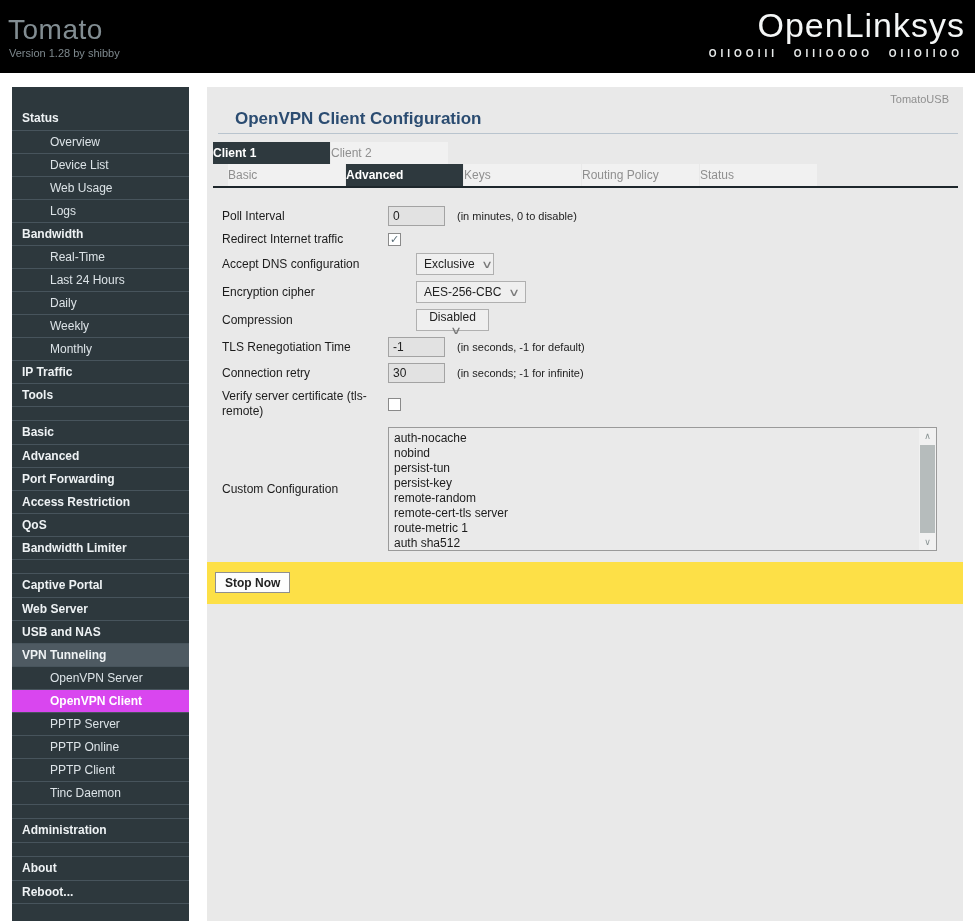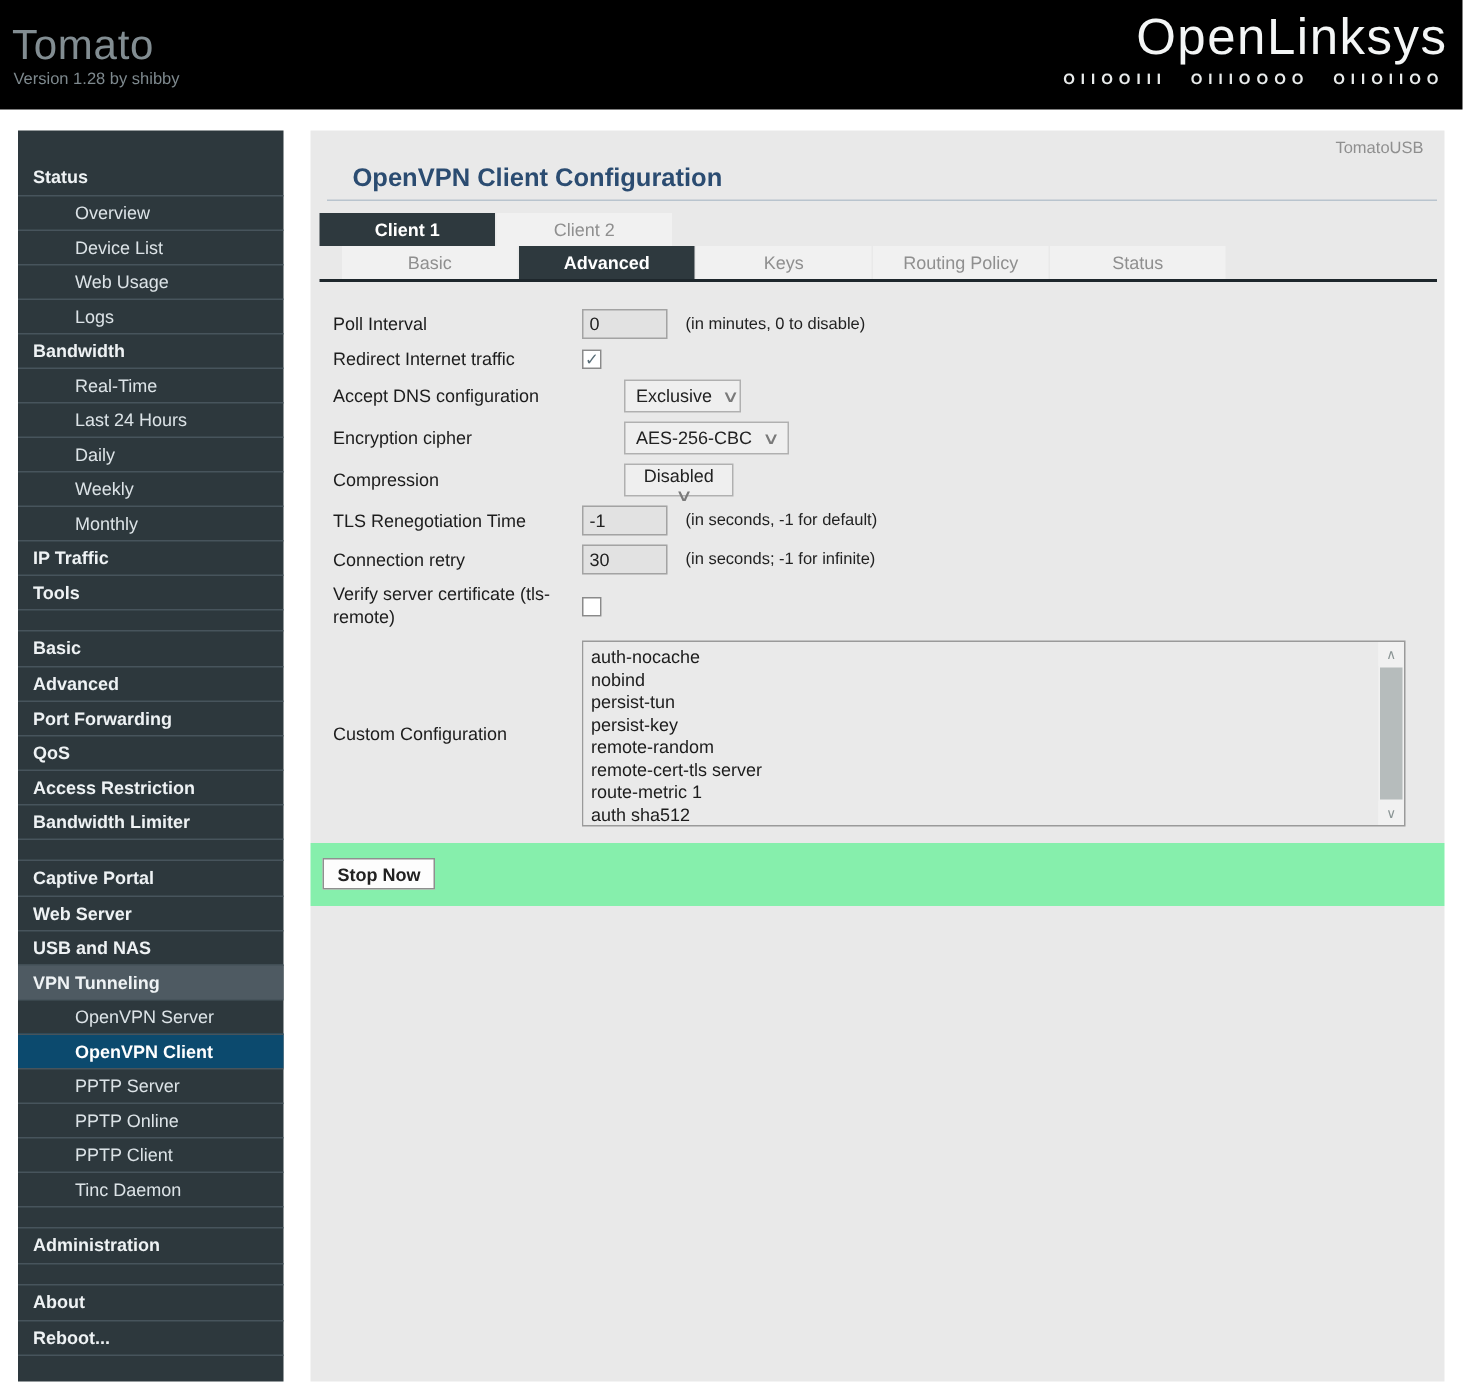--- a/index.html
+++ b/index.html
@@ -14,35 +14,35 @@
 
   
   .sidebar { position:absolute; left:12px; top:87px; width:177px; height:834px; background:#2d383d; padding-top:20px; }
   .sb-group { border-bottom:1px solid #47545c; }
   .sb-group + .sb-group { margin-top:13px; border-top:1px solid #47545c; }
   .sb-item { height:23px; line-height:23px; font-size:12px; color:#dce3e7; padding-left:10px; cursor:pointer; }
   .sb-item + .sb-item { border-top:1px solid #47545c; }
   .sb-item.hdr { font-weight:bold; color:#eef2f4; }
   .sb-item.sub { padding-left:38px; font-weight:normal; }
   .sb-item.sel-section { background:#4e5a62; }
-  .sb-item.sel-item { background:#0c4a6e; font-weight:bold; color:#ffffff; }
+  .sb-item.sel-item { background:#d946ef; font-weight:bold; color:#ffffff; }
 
   
   .main-col { position:absolute; left:207px; top:87px; width:756px; height:906px; }
   .panel-top { width:756px; height:475px; background:#e9e9e9; position:relative; }
-  .btn-band { width:756px; height:42px; background:#86efac; position:relative; }
+  .btn-band { width:756px; height:42px; background:#fde047; position:relative; }
   .panel-bottom { width:756px; height:317px; background:#e9e9e9; }
 
   .watermark { position:absolute; top:6px; right:14px; font-size:11px; color:#8f8f8f; }
   .page-title { position:absolute; left:28px; top:22px; font-size:17px; font-weight:bold; color:#2b4c71; }
   .title-hr { position:absolute; left:11px; top:46px; width:740px; height:1px; background:#b9c4ce; }
 
   .tabs-row1 { position:absolute; left:6px; top:55px; display:flex; }
   .tabs-row2 { position:absolute; left:21px; top:77px; display:flex; }
-  .tab { width:117px; height:22px; line-height:22px; text-align:center; font-size:12px; color:#8f8f8f; background:#f1f1f1; margin-right:1px; cursor:pointer; }
+  .tab { width:117px; height:22px; line-height:22px; text-align:left; font-size:12px; color:#8f8f8f; background:#f1f1f1; margin-right:1px; cursor:pointer; }
   .tab.active { background:#2e393e; color:#ffffff; font-weight:bold; }
   .tab-underline { position:absolute; left:6px; top:99px; width:745px; height:2px; background:#1e272c; }
 
   
   .form { position:absolute; left:0; top:101px; width:756px; padding:18px 0 0 15px; }
   .frow { display:flex; align-items:center; margin-bottom:6px; }
   .flabel { width:166px; flex-shrink:0; font-size:12px; color:#1c1c1c; line-height:15px; }
   .note { font-size:11px; color:#222222; margin-left:12px; }
   .tinput { width:57px; height:20px; background:#e2e2e2; border:1px solid #a3a3a3; font-size:12px; color:#222; padding:0 4px; font-family:"Liberation Sans", sans-serif; }
   .cbox { width:13px; height:13px; background:#ffffff; border:1px solid #8a8a8a; position:relative; cursor:pointer; }
@@ -87,22 +87,22 @@
     <div class="sb-item sub">Daily</div>
     <div class="sb-item sub">Weekly</div>
     <div class="sb-item sub">Monthly</div>
     <div class="sb-item hdr">IP Traffic</div>
     <div class="sb-item hdr">Tools</div>
   </div>
   <div class="sb-group">
     <div class="sb-item hdr">Basic</div>
     <div class="sb-item hdr">Advanced</div>
     <div class="sb-item hdr">Port Forwarding</div>
+    <div class="sb-item hdr">Access Restriction</div>
     <div class="sb-item hdr">QoS</div>
-    <div class="sb-item hdr">Access Restriction</div>
     <div class="sb-item hdr">Bandwidth Limiter</div>
   </div>
   <div class="sb-group">
     <div class="sb-item hdr">Captive Portal</div>
     <div class="sb-item hdr">Web Server</div>
     <div class="sb-item hdr">USB and NAS</div>
     <div class="sb-item hdr sel-section">VPN Tunneling</div>
     <div class="sb-item sub">OpenVPN Server</div>
     <div class="sb-item sub sel-item">OpenVPN Client</div>
     <div class="sb-item sub">PPTP Server</div>

